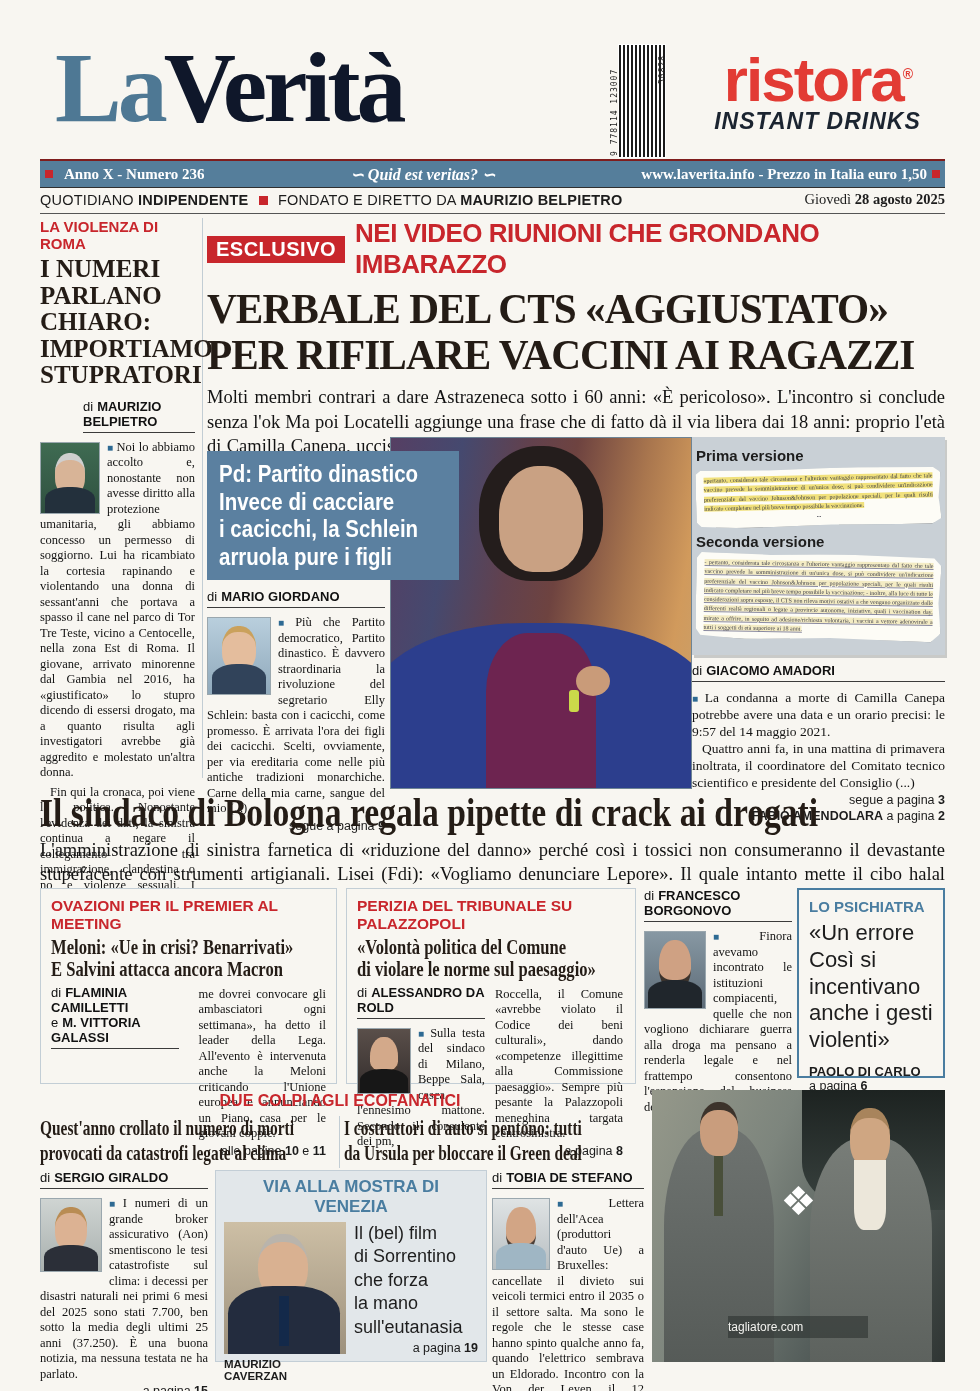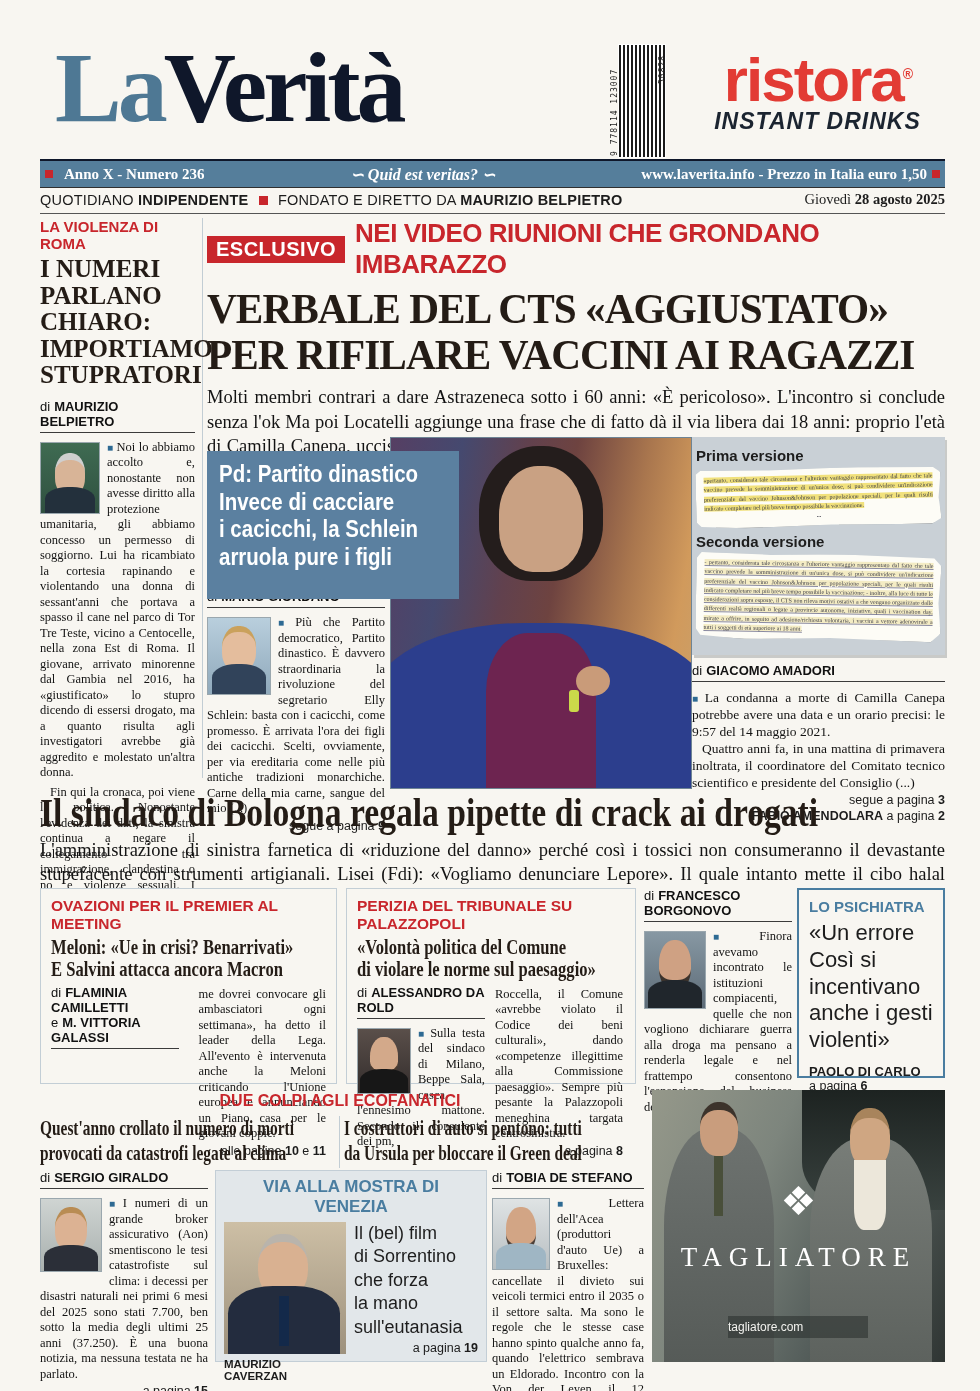--- a/index.html
+++ b/index.html
@@ -17,21 +17,21 @@
   .barcode{width:46px;height:112px;background:
       repeating-linear-gradient(90deg,#1b1b1b 0 2px,#fff 2px 4px);border:1px solid #fff;}
   .bc-num{position:absolute;font-family:"DejaVu Sans Mono",monospace;font-size:8px;color:#222;
       transform:rotate(-90deg);transform-origin:0 0;white-space:nowrap;letter-spacing:1px;}
   .ristora{font-family:"Liberation Sans",sans-serif;font-weight:700;
       color:#e23b34;font-size:62px;line-height:.9;letter-spacing:-2px;}
   .ristora-reg{font-size:14px;vertical-align:super;}
   .ristora-tag{font-family:"Liberation Sans",sans-serif;font-style:italic;font-weight:700;
       color:#1b2430;font-size:23px;letter-spacing:1px;}
   .infobar{background:#557e9b;color:#fff;height:26px;display:flex;align-items:center;
-      font-weight:700;font-size:15px;border-top:2px solid #0f172a;border-bottom:1px solid #2f2f2f;}
+      font-weight:700;font-size:15px;border-top:2px solid #7f1d1d;border-bottom:1px solid #2f2f2f;}
   .infobar .mid{flex:1;text-align:center;font-style:italic;font-size:16px;}
   .endsq{width:8px;height:8px;background:#c8262c;margin:0 5px;flex:0 0 auto;}
   .dateline{display:flex;justify-content:space-between;align-items:center;
       font-size:14.5px;padding:4px 0 5px 0;border-bottom:1px solid #555;}
   .dateline .sans{letter-spacing:.2px;}
   .redsq{display:inline-block;width:9px;height:9px;background:#c8262c;margin:0 6px;}
 
   
   .kicker-red{font-family:"Liberation Sans",sans-serif;font-weight:700;color:#c8262c;}
   .kicker-blue{font-family:"Liberation Sans",sans-serif;font-weight:700;color:#4a7da0;}
@@ -109,21 +109,21 @@
   <div class="abs" style="left:40px;top:218px;width:905px;height:572px;">
     <div class="vline" style="left:162px;top:0;height:560px;"></div>
 
     <div class="abs" style="left:0;top:0;width:155px;">
       <div class="kicker-red" style="font-size:15px;">LA VIOLENZA DI ROMA</div>
       <div class="headline-serif prelines" style="font-size:25px;margin-top:4px;">I NUMERI
 PARLANO
 CHIARO:
 IMPORTIAMO
 STUPRATORI</div>
-      <div class="byline" style="margin-top:10px;">
+      <div class="byline" style="margin-top:10px;margin-left:43px;">
         <span class="di">di</span><b>MAURIZIO BELPIETRO</b>
       </div>
       <div class="bodytext">
         <span class="photo" style="width:58px;height:70px;background:linear-gradient(180deg,#3f6b52,#2f5040);">
           <span class="head" style="left:14px;top:10px;width:30px;height:36px;background:#d8b497;border-top:7px solid #cfcfcf;"></span>
           <span class="shoulders" style="left:4px;top:44px;width:50px;height:26px;background:#23303c;"></span>
         </span>
         <span class="sq">■</span><span>Noi lo abbiamo accolto e, nonostante non avesse diritto alla protezione umanitaria, gli abbiamo concesso un permesso di soggiorno. Lui ha ricambiato la cortesia rapinando e violentando una donna di sessant'anni che portava a spasso il cane nel parco di Tor Tre Teste, vicino a Centocelle, nella zona Est di Roma. Il giovane, arrivato minorenne dal Gambia nel 2016, ha «giustificato» lo stupro dicendo di essersi drogato, ma a quanto risulta agli investigatori avrebbe già aggredito e molestato un'altra donna.</span>
       </div>
       <div class="bodytext" style="margin-top:4px;text-indent:10px;">Fin qui la cronaca, poi viene la politica. Nonostante l'evidenza dei dati, la sinistra continua a negare il collegamento tra immigrazione, clandestina o no, e violenze sessuali. I numeri parlano chiaro: nel 2023 (ultimo rapporto Istat) in Italia i detenuti condannati o arrestati con l'accusa di stupro o molestie erano quasi (...)</div>
@@ -148,21 +148,21 @@
         <div class="abs" style="left:183px;top:0;width:300px;height:350px;border:1px solid #6e8494;overflow:hidden;z-index:1;">
           <div class="abs" style="left:0;top:0;right:0;bottom:0;background:linear-gradient(100deg,#563f63 0%,#45496f 20%,#61414e 38%,#6e4340 52%,#a9764e 72%,#d19a5c 88%,#c9a06b 100%);"></div>
           <div class="abs" style="left:-20px;top:185px;width:340px;height:175px;background:#2c3e8d;border-radius:45% 45% 0 0;"></div>
           <div class="abs" style="left:95px;top:195px;width:110px;height:155px;background:#6d2450;border-radius:38% 38% 0 0;"></div>
           <div class="abs" style="left:88px;top:8px;width:124px;height:135px;background:#241d1c;border-radius:48% 48% 42% 42%;"></div>
           <div class="abs" style="left:108px;top:28px;width:84px;height:106px;background:#c9a183;border-radius:46% 46% 40% 40%;"></div>
           <div class="abs" style="left:185px;top:228px;width:34px;height:30px;background:#c99b79;border-radius:50%;"></div>
           <div class="abs" style="left:178px;top:252px;width:10px;height:22px;background:#cbd94a;border-radius:3px;"></div>
         </div>
 
-        <div class="abs" style="left:0;top:14px;width:252px;background:#5b80a0;padding:10px 10px 28px 12px;box-sizing:border-box;z-index:2;">
+        <div class="abs" style="left:0;top:14px;width:252px;background:#5b80a0;padding:10px 10px 9px 12px;box-sizing:border-box;z-index:2;">
           <span class="cond sans" style="width:112%;transform:scaleX(.89);font-weight:700;font-size:23px;line-height:1.2;color:#fff;">Pd: Partito dinastico
 Invece di cacciare
 i cacicchi, la Schlein
 arruola pure i figli</span>
         </div>
 
         <div class="abs" style="left:0;top:152px;width:178px;">
           <div class="byline">
             <span class="di">di</span><b>MARIO GIORDANO</b>
           </div>
@@ -378,17 +378,16 @@
     <div class="abs" style="left:150px;top:0;width:150px;height:120px;background:linear-gradient(180deg,#1d2321,#39423f);border-radius:0 0 0 40%;"></div>
     <div class="abs" style="left:12px;top:38px;width:110px;height:234px;background:linear-gradient(180deg,#6e7370,#565b58);border-radius:42% 42% 0 0;">
       <span class="head" style="left:36px;top:-26px;width:38px;height:46px;background:#c99d7d;border-top:8px solid #3c332b;"></span>
       <span style="position:absolute;left:50px;top:28px;width:9px;height:60px;background:#494f3a;"></span>
     </div>
     <div class="abs" style="left:158px;top:48px;width:122px;height:224px;background:linear-gradient(180deg,#787d78,#5d625e);border-radius:42% 42% 0 0;">
       <span class="head" style="left:40px;top:-30px;width:40px;height:50px;background:#cfa682;border-top:10px solid #a8845c;"></span>
       <span style="position:absolute;left:44px;top:22px;width:32px;height:70px;background:#ece7da;border-radius:0 0 30% 30%;"></span>
     </div>
     <div class="abs" style="left:0;top:88px;width:293px;text-align:center;color:#fff;font-size:40px;">❖</div>
-    <div class="abs" style="left:0;top:152px;width:293px;text-align:center;color:#fff;font-size:27px;letter-spacing:7px;font-weight:400;">TAGLIATORE</div>
     <div class="abs sans" style="left:76px;top:226px;width:140px;text-align:left;background:rgba(40,46,44,.55);color:#f2f2ee;font-size:12px;padding:4px 0;">tagliatore.com</div>
   </div>
 
 </div>
 
 </body></html>

